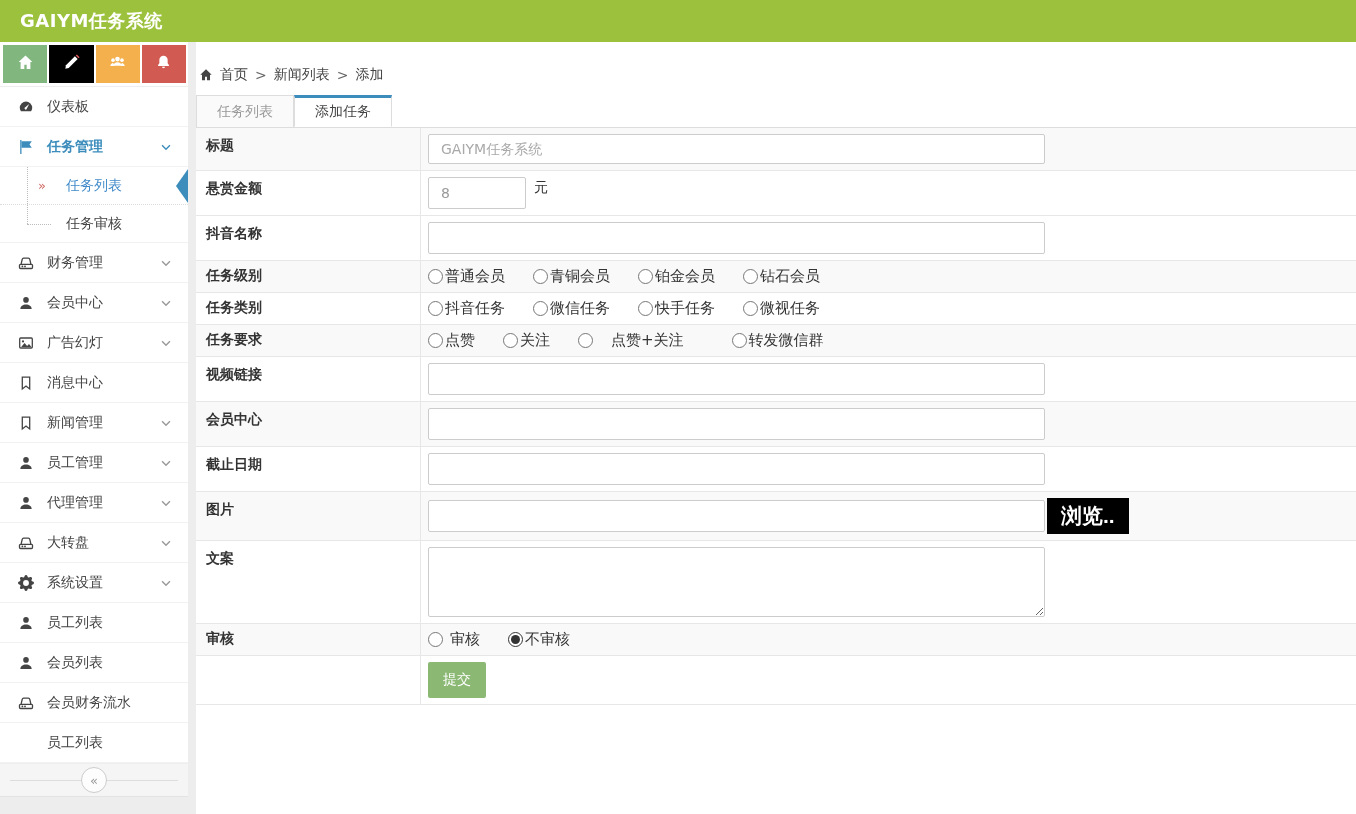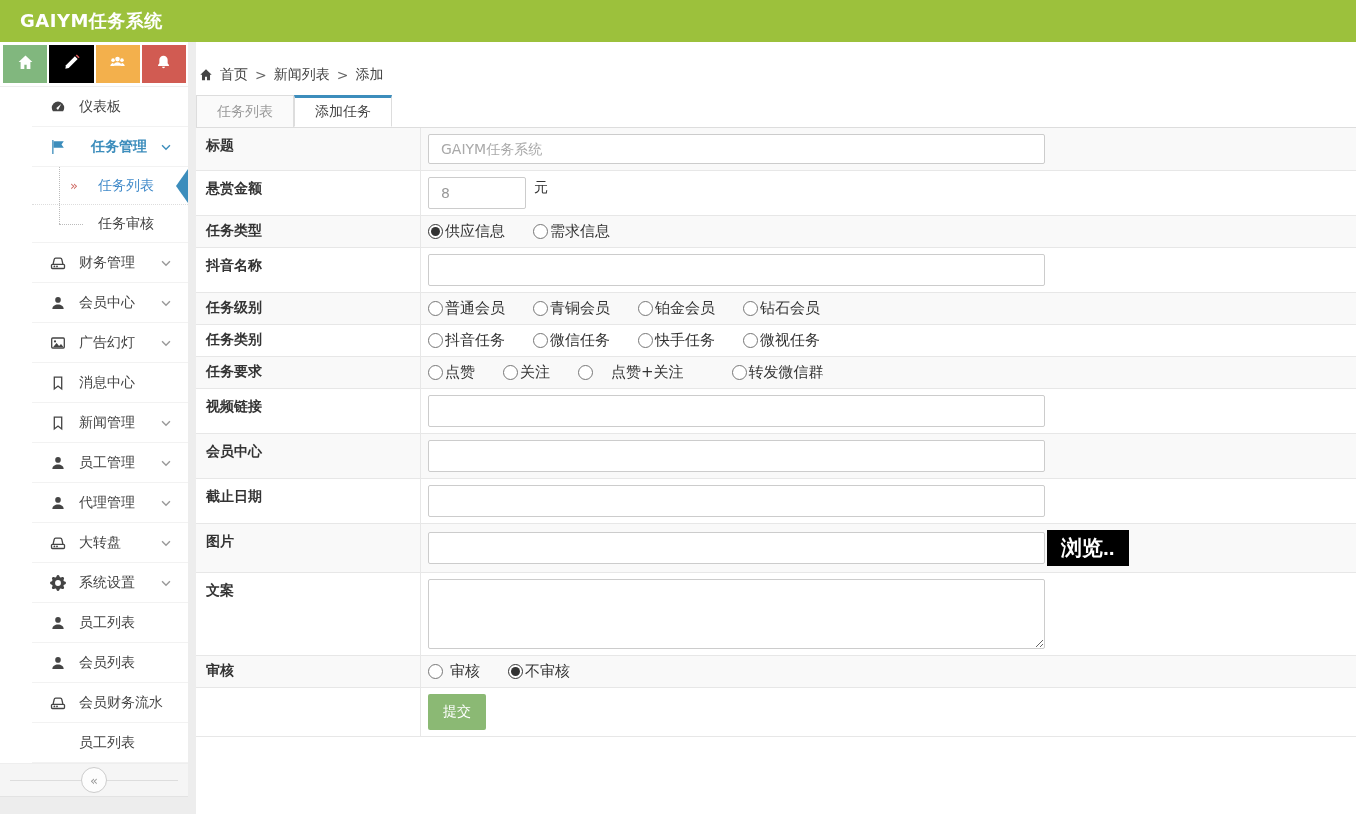--- a/index.html
+++ b/index.html
@@ -12,28 +12,28 @@
   .brand { display:inline-block; margin:9px 0 0 20px; color:#fff; font-size:18px; font-weight:bold; letter-spacing:.5px; }
 
   
   .sidebar { position:absolute; left:0; top:42px; width:188px; background:#fff; }
   .toolbar { display:flex; gap:2px; padding:3px 2px 3px 3px; background:#fff; border-bottom:1px solid #eee; }
   .tbtn { flex:1; height:38px; border:none; display:flex; align-items:center; justify-content:center; cursor:pointer; }
   .tbtn svg { width:17px; height:17px; fill:#fff; }
   .tbtn.green { background:#81b77e; } .tbtn.black { background:#000; }
   .tbtn.orange { background:#f3b04c; } .tbtn.red { background:#d15b52; }
 
-  .menu { background:#fff;padding-left:32px; }
+  .menu { background:#fff; }
   .mitem { position:relative; height:40px; display:flex; align-items:center; padding:0 15px 0 18px; border-bottom:1px solid #f2f2f2; cursor:pointer; color:#444; }
   .mitem .icn { width:16px; height:16px; margin-right:13px; flex:0 0 16px; }
   .mitem .icn svg { width:16px; height:16px; fill:currentColor; display:block; }
   .mitem .lbl { flex:1; white-space:nowrap; }
   .mitem .chev { width:14px; height:14px; }
   .mitem .chev svg { width:14px; height:14px; display:block; }
-  .mitem.active-parent { color:#3c8dbc; font-weight:bold;text-align:center; }
+  .mitem.active-parent { color:#3c8dbc; font-weight:bold; }
   .submenu { position:relative; background:#fff; }
   .submenu::before { content:""; position:absolute; left:27px; top:0; height:57px; border-left:1px dotted #bbb; }
   .smitem { position:relative; height:38px; display:flex; align-items:center; padding-left:66px; border-bottom:1px dotted #ddd; cursor:pointer; color:#444; }
   .smitem:last-child { border-bottom:1px solid #f2f2f2; }
   .smitem .marker { position:absolute; left:38px; color:#cf6a64; font-size:13px; }
   .smitem.active { color:#428bca; }
   .smitem.active::after { content:""; position:absolute; right:0; top:50%; margin-top:-17px;
     border-top:17px solid transparent; border-bottom:17px solid transparent; border-right:12px solid #3c8dbc; }
   .smitem .tree { position:absolute; left:27px; top:50%; width:24px; border-top:1px dotted #bbb; }
   .collapse-row { position:relative; height:34px; background:#f5f5f5; border-top:1px solid #eee; border-bottom:1px solid #e3e3e3; }
@@ -348,33 +348,20 @@
       </div>
 
       <div class="frow">
         <div class="fl">悬赏金额</div>
         <div class="fc">
           <input class="txt small" type="text" value="8" style="">
           <span class="suffix">元</span>
         </div>
       </div>
 
-      <div class="frow striped">
-        <div class="fl" style="padding-top:6px">任务类型</div>
-        <div class="fc">
-          <label class="rad">
-              <input type="radio" name="tasktype" checked="" style="">
-              <span>供应信息</span>
-            </label>
-          <label class="rad">
-              <input type="radio" name="tasktype" style="">
-              <span>需求信息</span>
-            </label>
-        </div>
-      </div>
 
       <div class="frow">
         <div class="fl">抖音名称</div>
         <div class="fc">
             <input class="txt" type="text" style="">
           </div>
       </div>
 
       <div class="frow striped">
         <div class="fl" style="padding-top:6px">任务级别</div>

